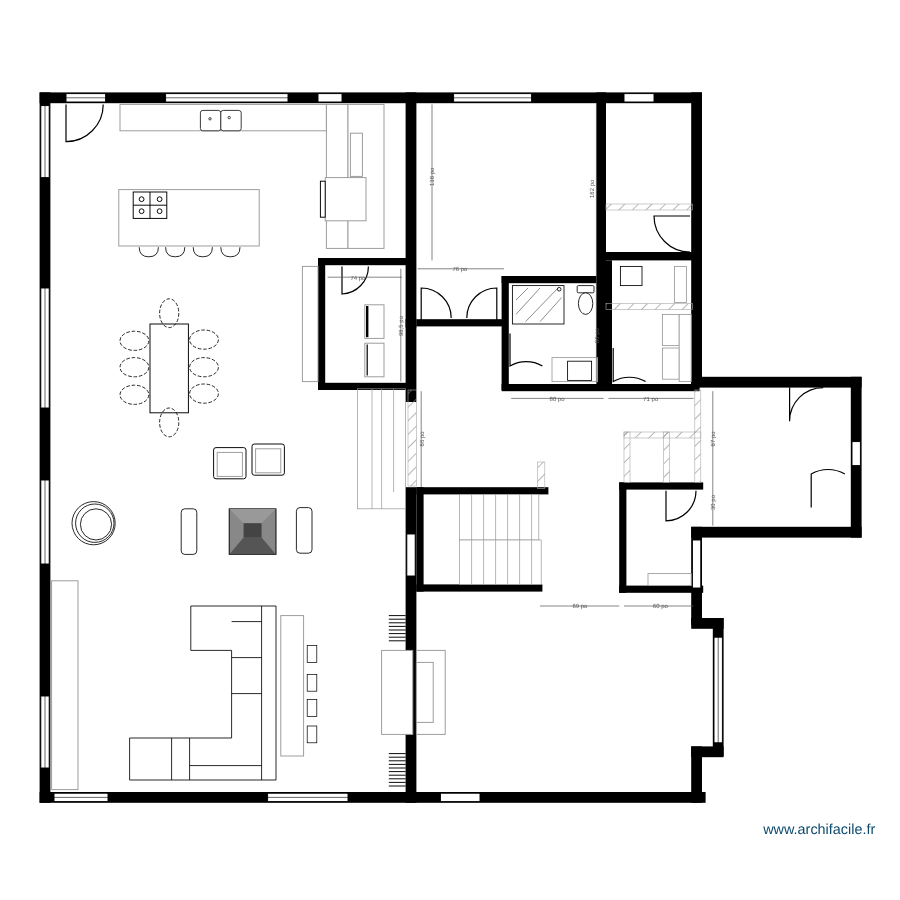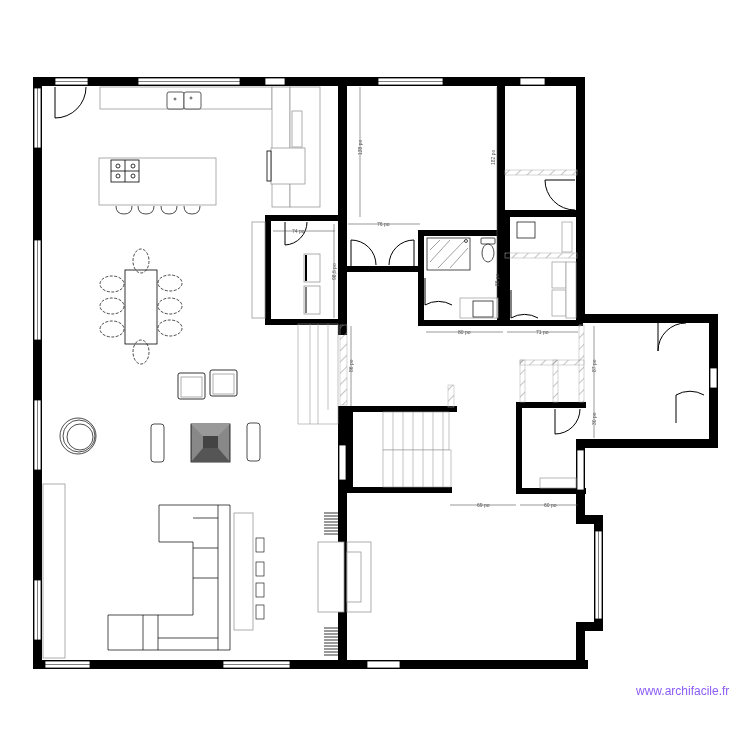--- a/index.html
+++ b/index.html
@@ -1,19 +1,19 @@
 <!DOCTYPE html>
 <html><head>
 <meta charset="utf-8">
 <style>
   html,body{margin:0;padding:0;background:#ffffff;}
   body{width:750px;height:750px;position:relative;overflow:hidden;font-family:"Liberation Sans",sans-serif;}
   #plan{position:absolute;left:0;top:0;width:750px;height:750px;}
   .dim{font-family:"Liberation Sans",sans-serif;font-size:5px;fill:#555;}
-  .wm{position:absolute;left:636px;top:684px;font-family:"Liberation Sans",sans-serif;font-size:12px;color:#8b5cf6;}
+  .wm{position:absolute;left:636px;top:684px;font-family:"Liberation Sans",sans-serif;font-size:12px;color:#0c4a6e;}
 </style>
 </head>
 <body>
 
 <svg id="plan" viewBox="0 0 750 750" xmlns="http://www.w3.org/2000/svg">
 
   <g fill="#000">
 
     <rect x="33" y="77" width="552" height="9"></rect>
 

